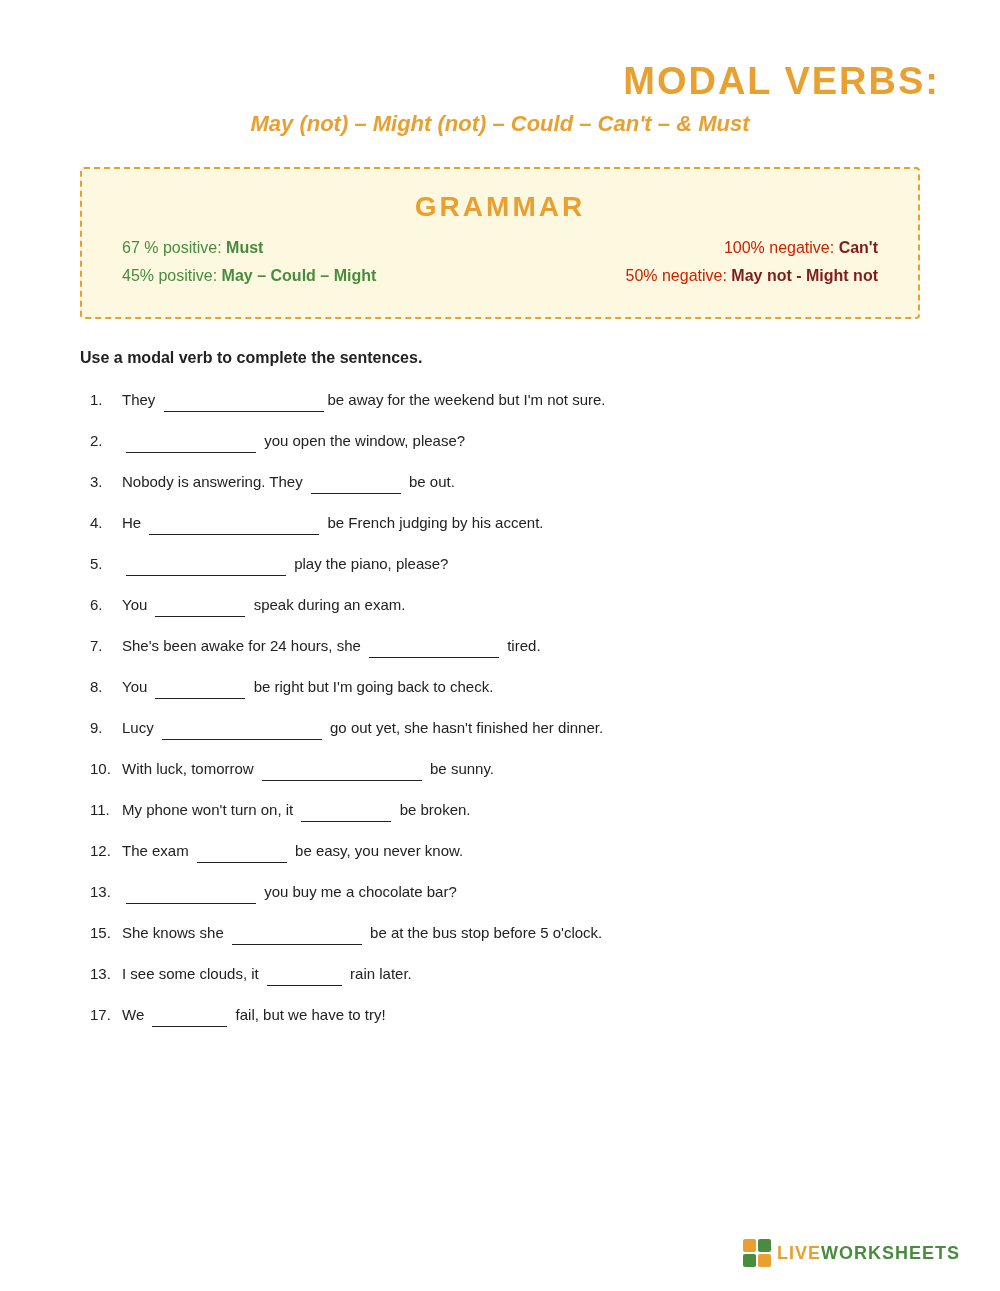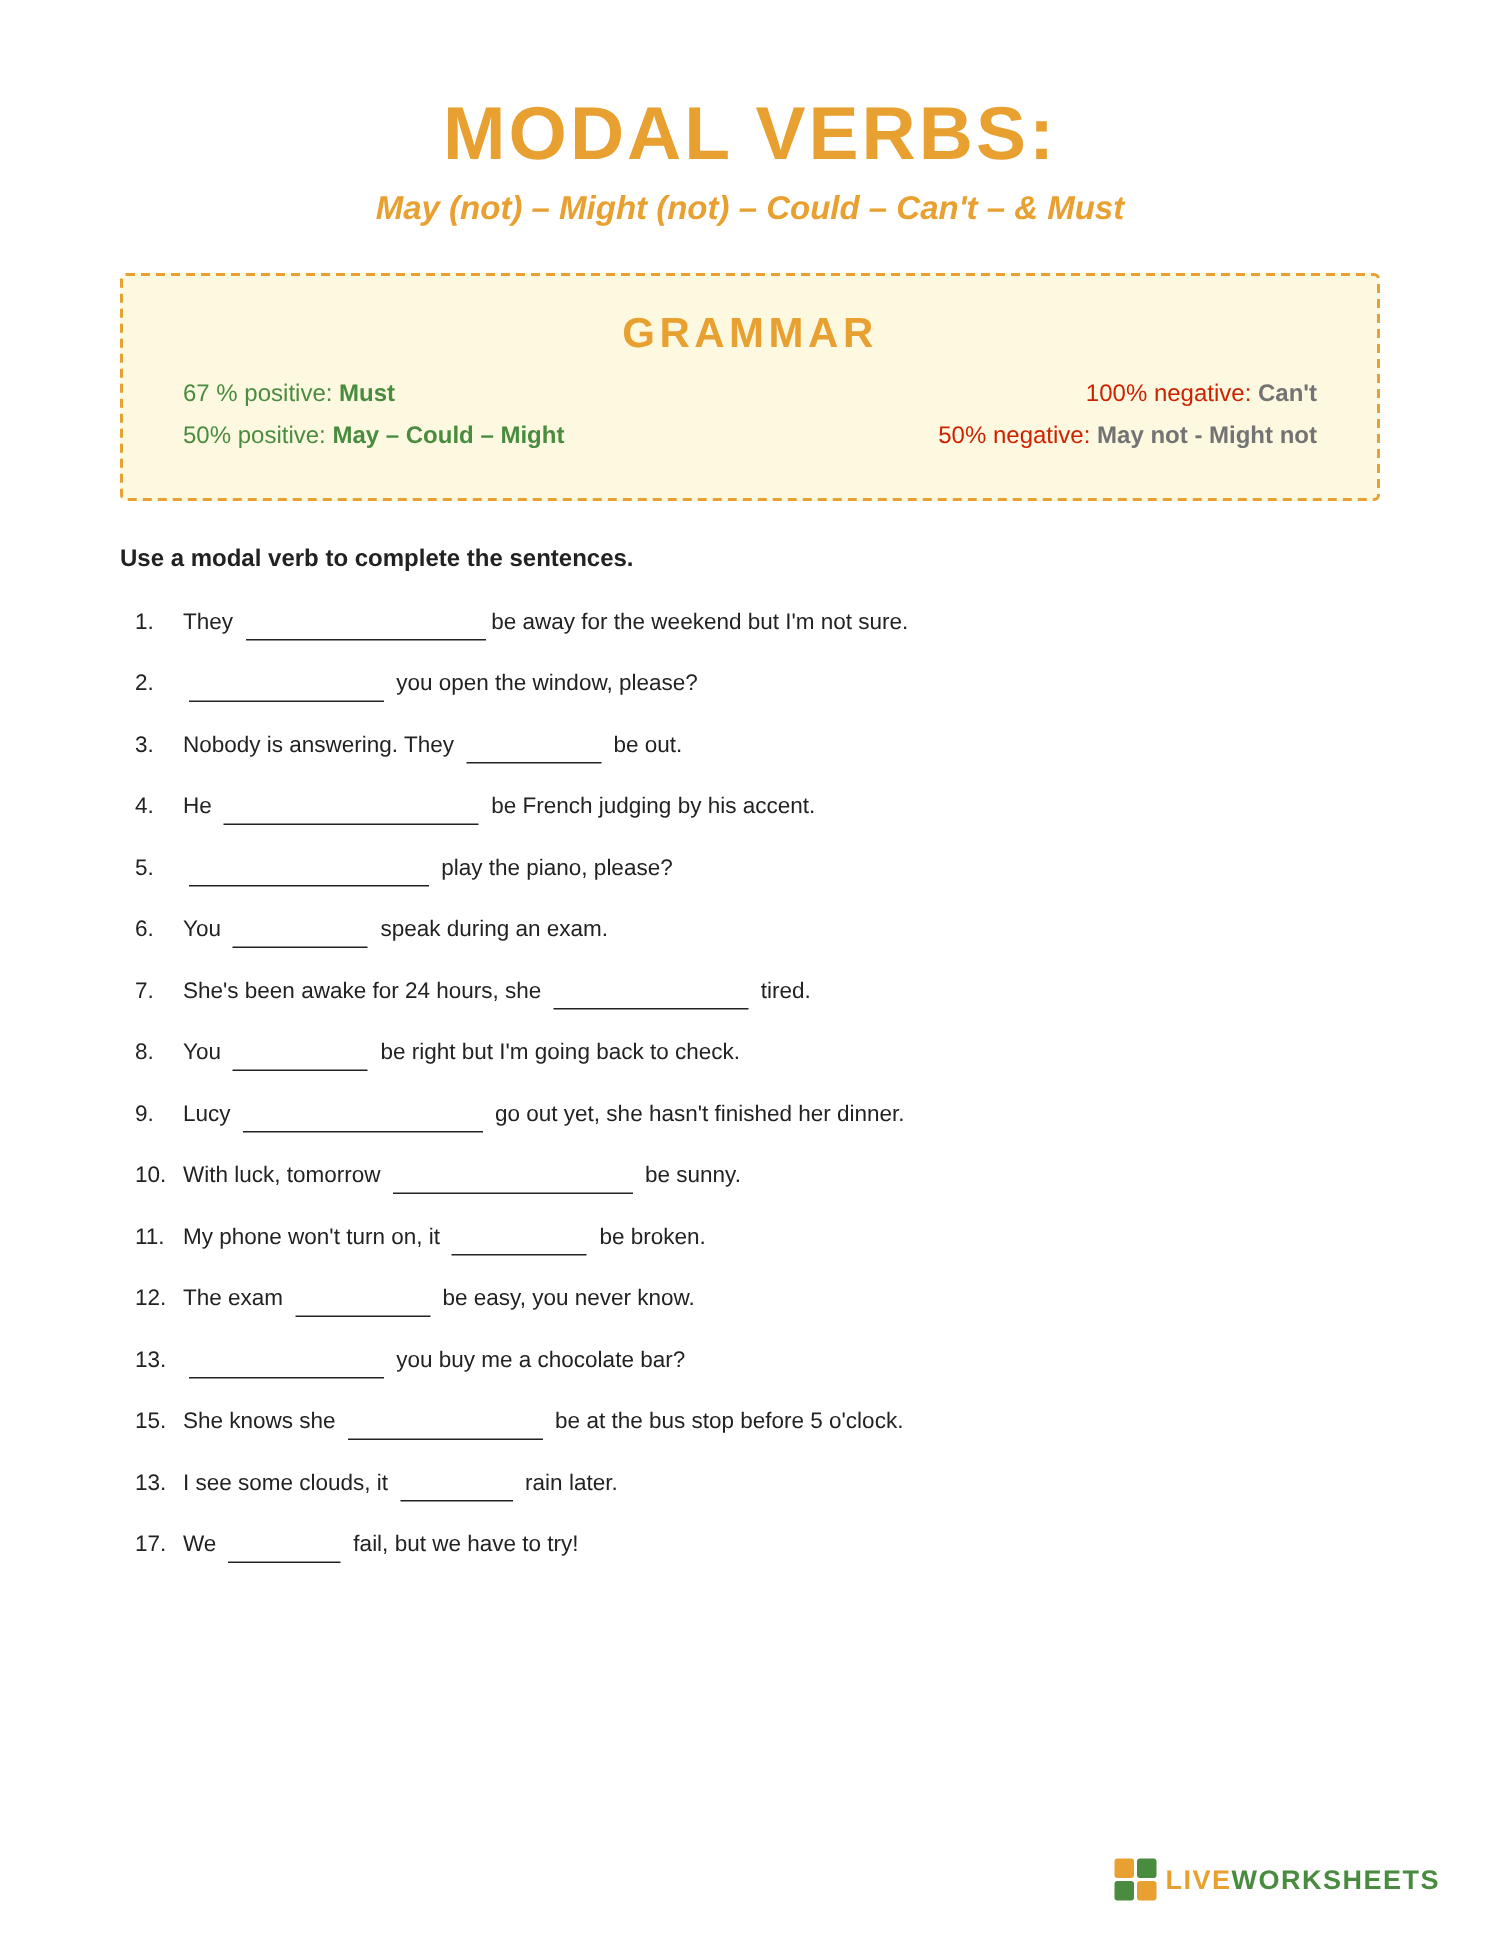--- a/index.html
+++ b/index.html
@@ -9,22 +9,22 @@
       font-family: Arial, sans-serif;
       font-size: 15px;
       color: #222;
       width: 1000px;
       min-height: 1291px;
       padding: 40px 60px 40px 60px;
       position: relative;
     }
 
     .page-title {
-      text-align: center;
-      font-size: 50px;
+      text-align: right;
+      font-size: 38px;
       font-weight: bold;
       color: #e8a030;
       letter-spacing: 2px;
       margin-top: 20px;
       font-family: Arial, sans-serif;
     }
 
     .page-subtitle {
       text-align: center;
       font-size: 22px;
@@ -75,21 +75,21 @@
     }
 
     .grammar-label-red {
       font-size: 16px;
       color: #cc2200;
       font-weight: normal;
     }
 
     .grammar-label-red span.bold-word {
       font-weight: bold;
-      color: #737373;
+      color: #7f1d1d;
     }
 
     .grammar-label-orange {
       font-size: 16px;
       color: #e8a030;
       font-weight: normal;
       text-align: center;
     }
 
     .grammar-label-orange span.bold-word {
@@ -199,21 +199,21 @@
     <div class="grammar-label">
       <span>67 % positive: </span><span class="bold-word">Must</span>
     </div>
     <div class="grammar-label-red">
       <span>100% negative: </span><span class="bold-word">Can't</span>
     </div>
   </div>
 
   <div class="grammar-row">
     <div class="grammar-label">
-      <span>50% positive: </span><span class="bold-word">May – Could – Might</span>
+      <span>45% positive: </span><span class="bold-word">May – Could – Might</span>
     </div>
     <div class="grammar-label-red">
       <span>50% negative: </span><span class="bold-word">May not - Might not</span>
     </div>
   </div>
 
 </div>
 
 <div class="instruction">Use a modal verb to complete the sentences.</div>
 

